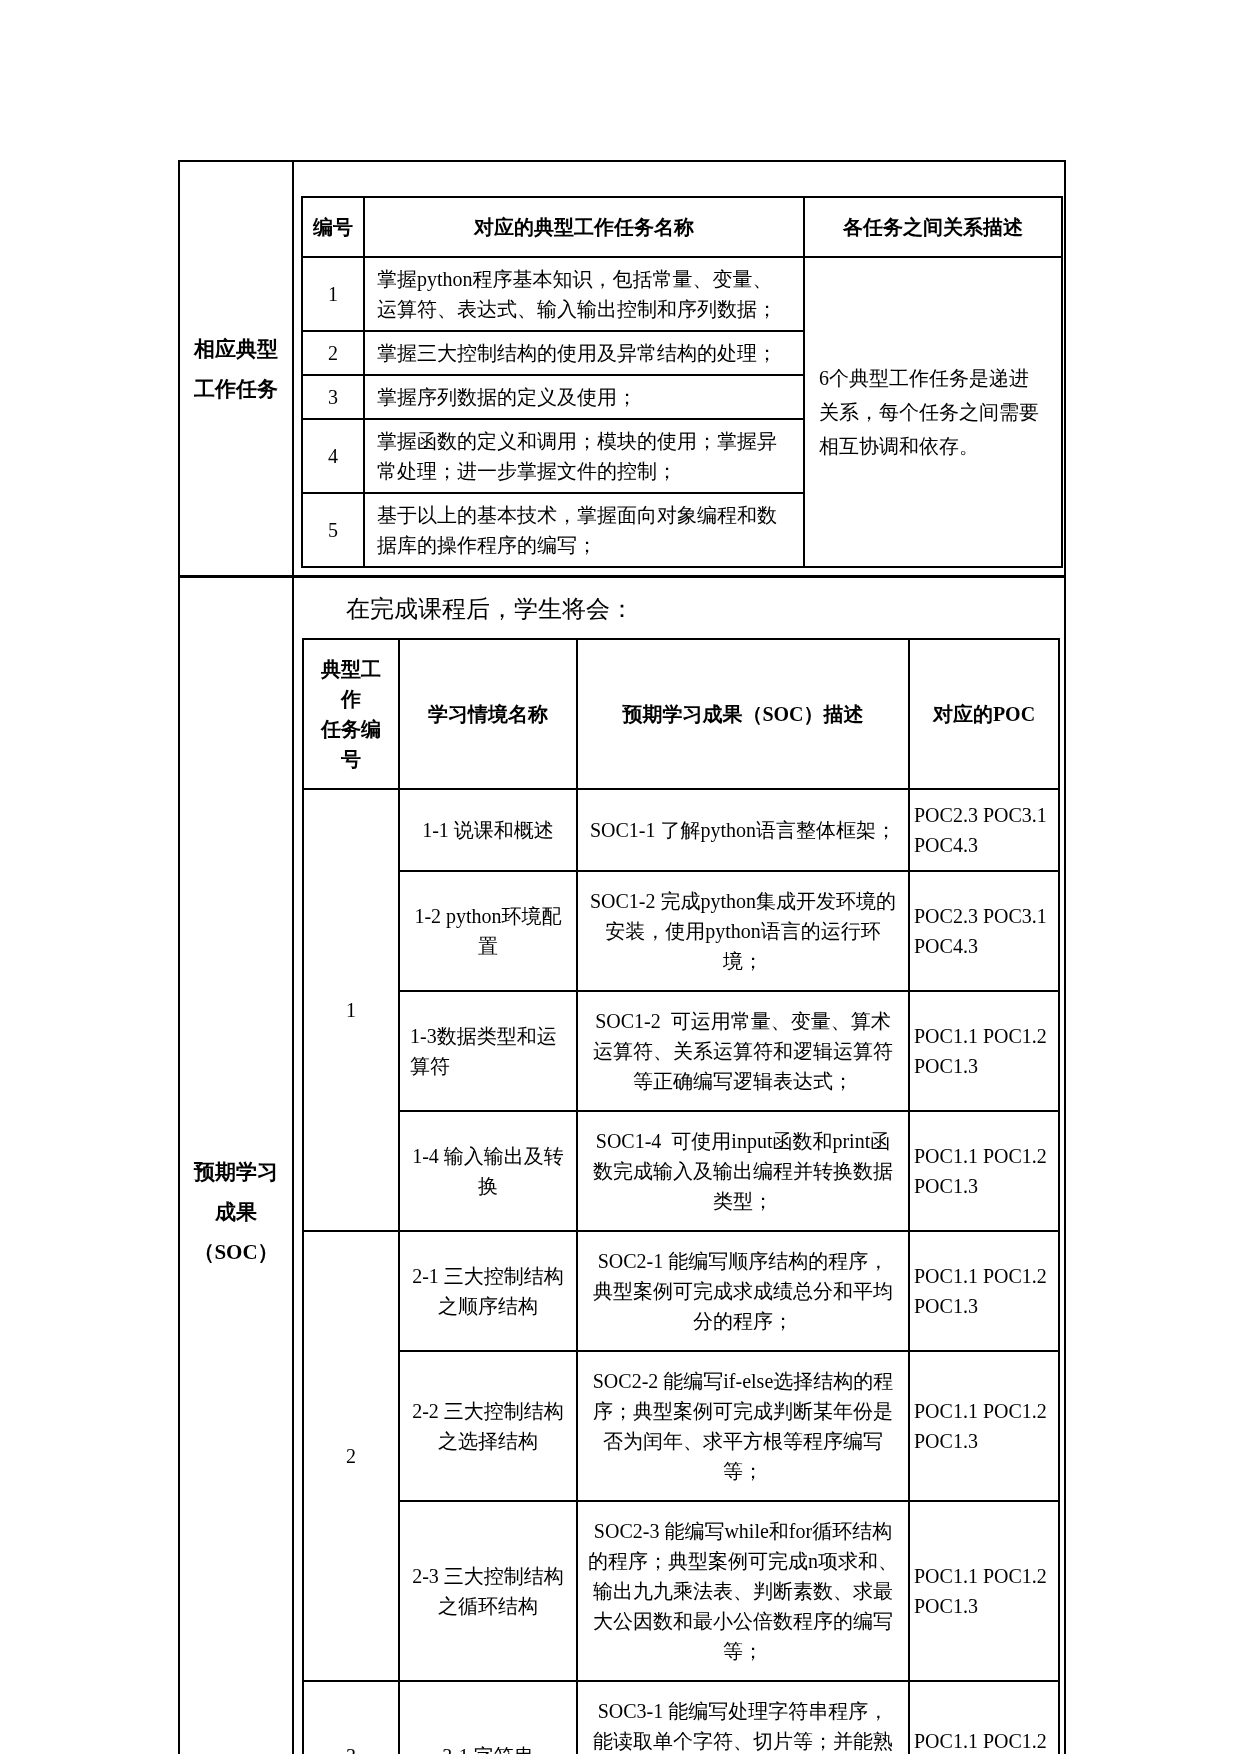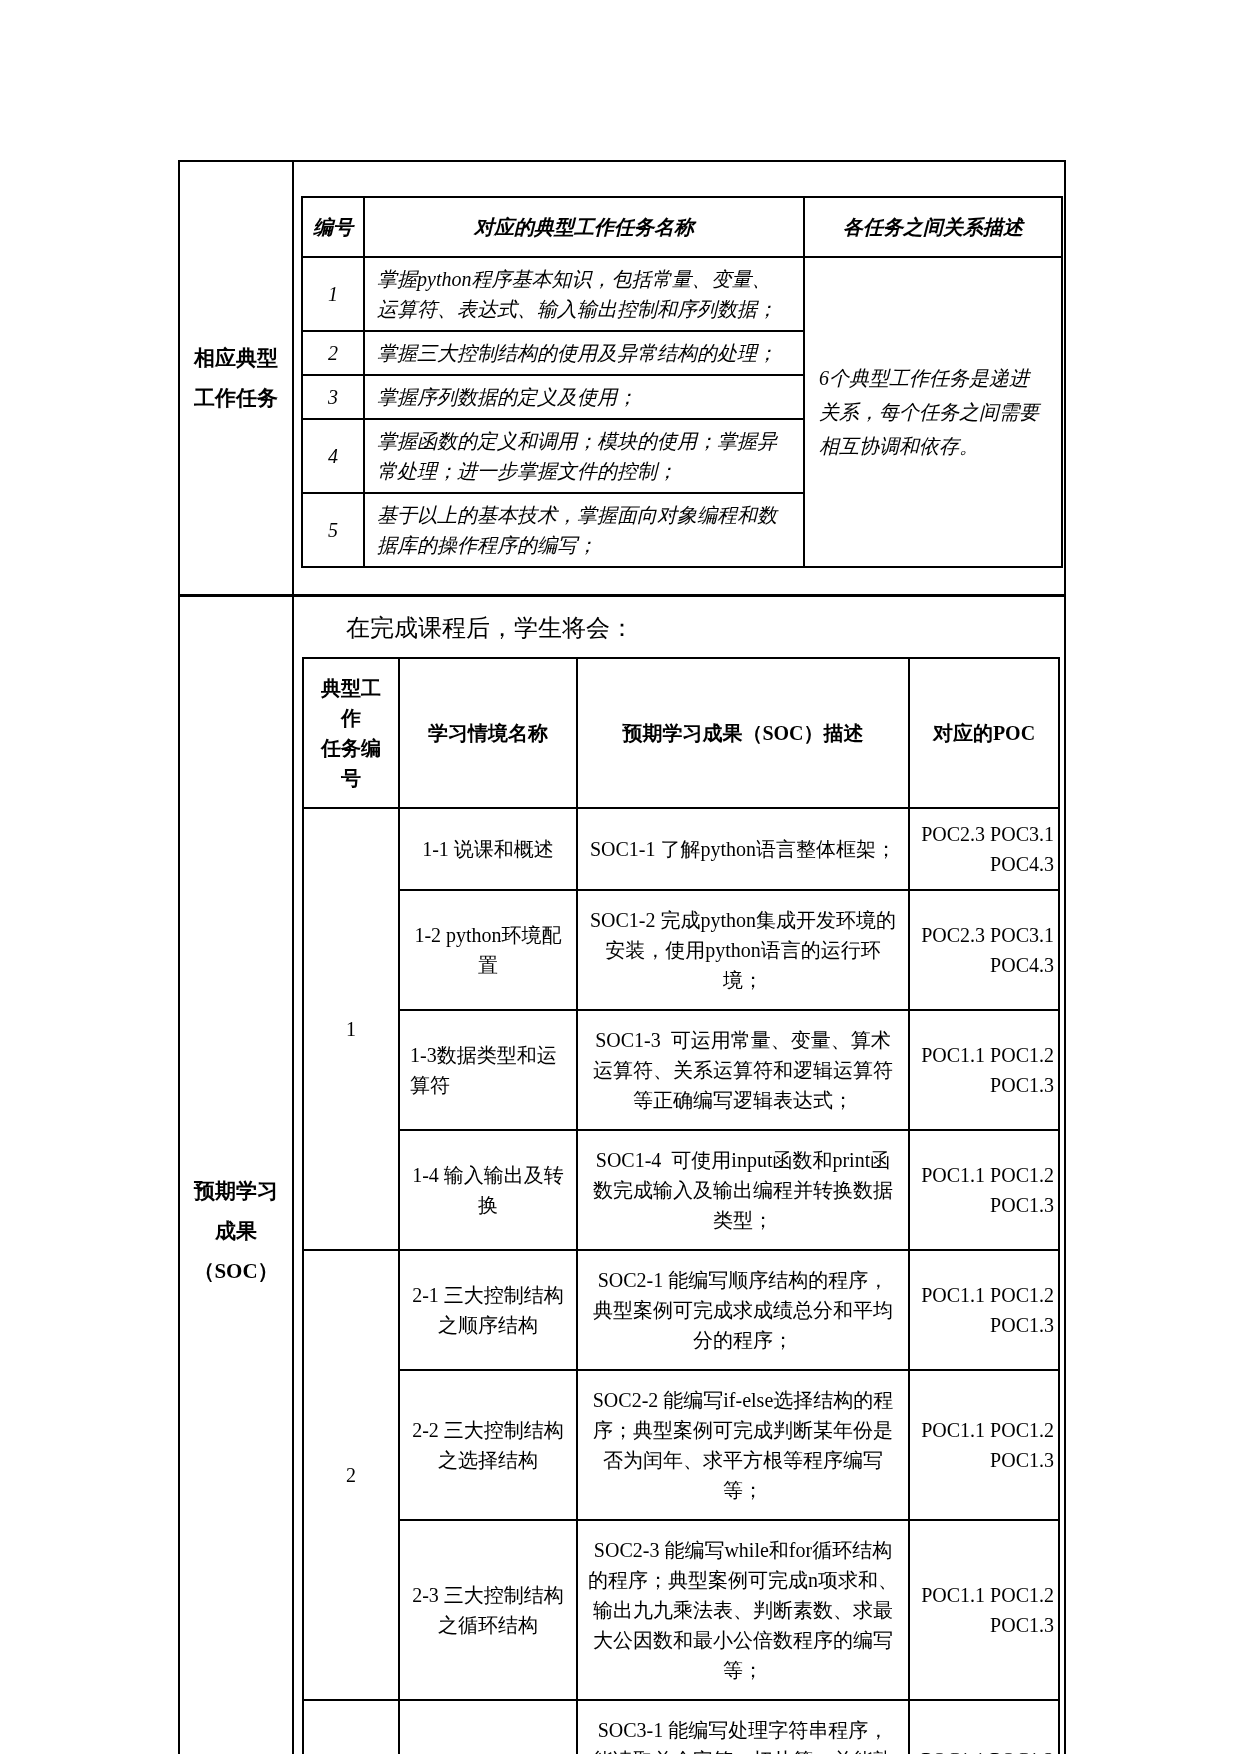--- a/index.html
+++ b/index.html
@@ -31,35 +31,35 @@
   }
   .pre{white-space:pre-line;}
   .content-cell{padding:0;}
 
   
   .inner{border:2px solid #000;width:100%;}
   .inner th,.inner td{border:2px solid #000;font-size:20px;}
   .inner th{font-weight:bold;text-align:center;padding:14px 8px;line-height:30px;}
   .inner td{padding:6px 12px;line-height:30px;}
 
-  .t1wrap{margin:34px 11px 26px 7px;font-style:italic;}
+  .t1wrap{margin:34px 11px 7px 7px;}
   .t1 .c-no{text-align:center;}
   .t1 .c-task{text-align:left;}
   .t1 .c-rel{text-align:left;padding:12px 14px;line-height:34px;}
 
   .intro{
     margin:16px 0 14px 52px;
     font-size:24px;line-height:30px;
   }
   .t2wrap{margin:0 14px 14px 8px;}
   .t2 td{padding:14px 10px;}
   .t2 .c-gno{text-align:center;}
   .t2 .c-sit{text-align:center;}
   .t2 .c-soc{text-align:center;white-space:pre-wrap;}
-  .t2 .c-poc{text-align:right;padding:10px 4px;font-family:Liberation Serif, serif;}
+  .t2 .c-poc{text-align:left;padding:10px 4px;font-family:Liberation Serif, serif;}
   .ta-left{text-align:left !important;}
   .ta-center{text-align:center !important;}
 </style>
 </head>
 <body>
 
 <div class="page">
   <table class="outer">
     <tbody>
       <tr class="rowA">
@@ -138,21 +138,21 @@
                   <td class="c-soc">SOC1-1 了解python语言整体框架；</td>
                   <td class="c-poc">POC2.3 POC3.1 POC4.3</td>
                 </tr>
                 <tr>
                   <td class="c-sit">1-2 python环境配置</td>
                   <td class="c-soc">SOC1-2 完成python集成开发环境的安装，使用python语言的运行环境；</td>
                   <td class="c-poc">POC2.3 POC3.1 POC4.3</td>
                 </tr>
                 <tr>
                   <td class="c-sit ta-left">1-3数据类型和运算符</td>
-                  <td class="c-soc">SOC1-3  可运用常量、变量、算术运算符、关系运算符和逻辑运算符等正确编写逻辑表达式；</td>
+                  <td class="c-soc">SOC1-2  可运用常量、变量、算术运算符、关系运算符和逻辑运算符等正确编写逻辑表达式；</td>
                   <td class="c-poc">POC1.1 POC1.2 POC1.3</td>
                 </tr>
                 <tr>
                   <td class="c-sit">1-4 输入输出及转换</td>
                   <td class="c-soc">SOC1-4  可使用input函数和print函数完成输入及输出编程并转换数据类型；</td>
                   <td class="c-poc">POC1.1 POC1.2 POC1.3</td>
                 </tr>
 
                 <tr>
                   <td class="c-gno" rowspan="3">2</td>

